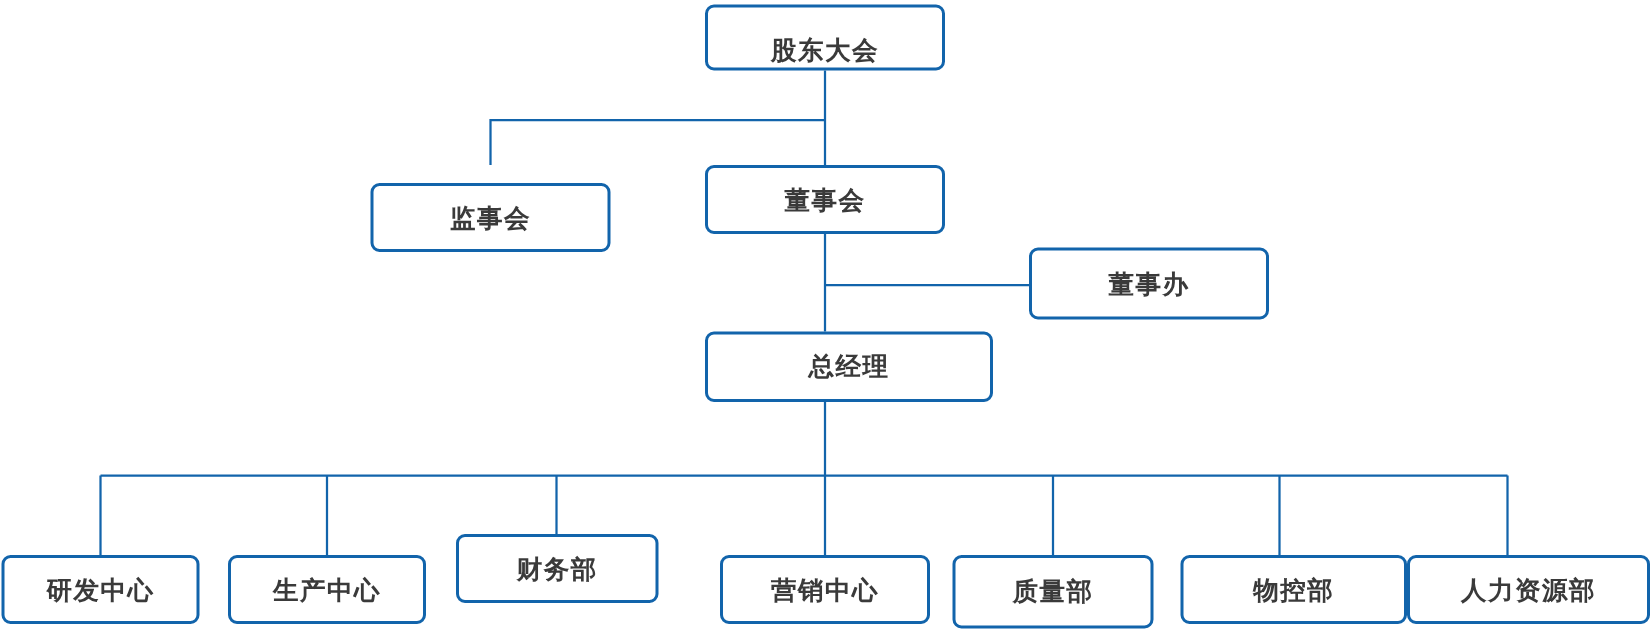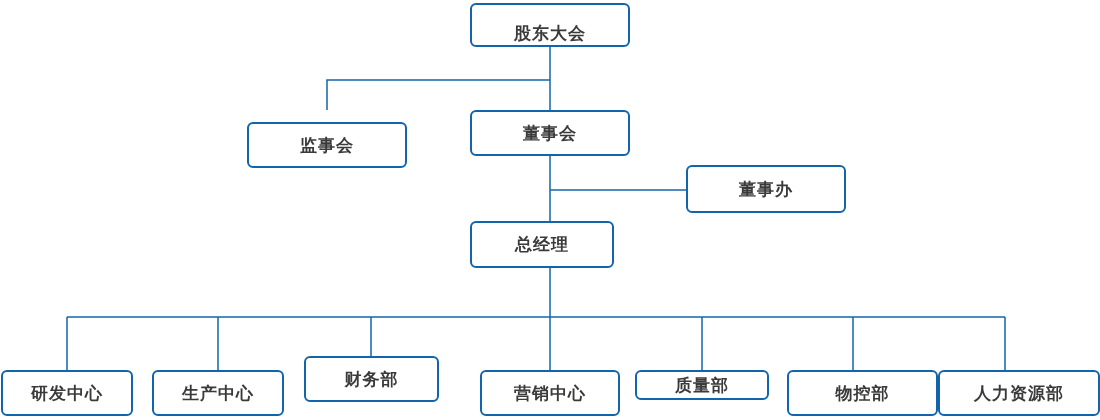--- a/index.html
+++ b/index.html
@@ -80,41 +80,41 @@
   </div>
 
   <div class="node" style="left:470px; top:110px; width:160px; height:46px;">
     <span class="label">董事会</span>
   </div>
 
   <div class="node" style="left:686px; top:165px; width:160px; height:48px;">
     <span class="label">董事办</span>
   </div>
 
-  <div class="node" style="left:470px; top:221px; width:144px; height:47px;">
+  <div class="node" style="left:470px; top:221px; width:192px; height:47px;">
     <span class="label">总经理</span>
   </div>
 
   <div class="node" style="left:152px; top:370px; width:132px; height:46px;">
     <span class="label">生产中心</span>
   </div>
 
   <div class="node" style="left:1px; top:370px; width:132px; height:46px;">
     <span class="label">研发中心</span>
   </div>
 
   <div class="node" style="left:304px; top:356px; width:135px; height:46px;">
     <span class="label">财务部</span>
   </div>
 
   <div class="node" style="left:480px; top:370px; width:140px; height:46px;">
     <span class="label">营销中心</span>
   </div>
 
-  <div class="node" style="left:635px; top:370px; width:134px; height:30px;">
+  <div class="node" style="left:635px; top:370px; width:134px; height:49px;">
     <span class="label">质量部</span>
   </div>
 
   <div class="node" style="left:787px; top:370px; width:151px; height:46px;">
     <span class="label">物控部</span>
   </div>
 
   <div class="node" style="left:938px; top:370px; width:162px; height:46px;">
     <span class="label">人力资源部</span>
   </div>

